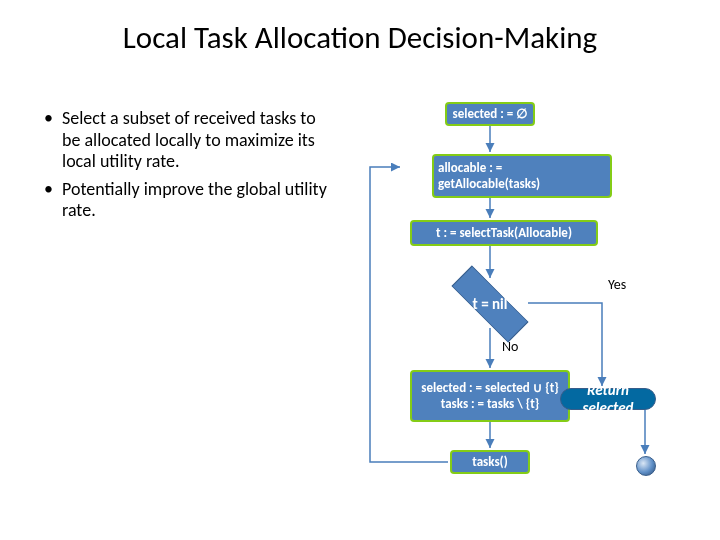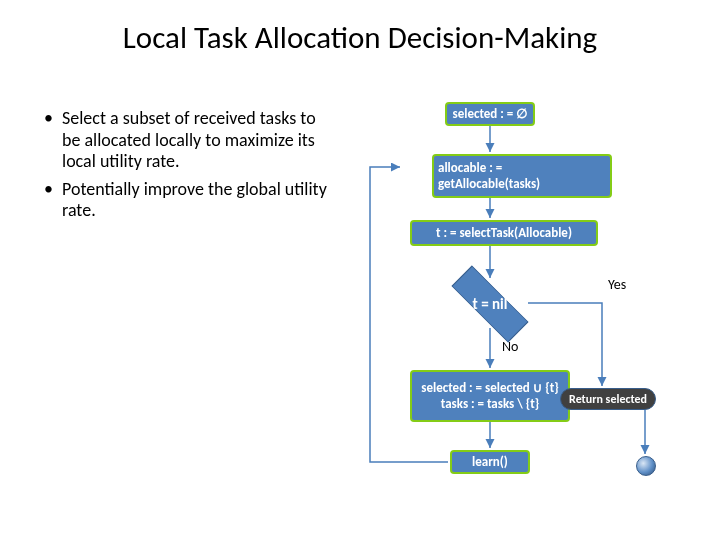--- a/index.html
+++ b/index.html
@@ -78,32 +78,33 @@
     top: 0; left: 0; right: 0; bottom: 0;
     display: flex;
     align-items: center;
     justify-content: center;
     color: #fff;
     font-size: 15px;
     font-weight: bold;
   }
   .term {
     position: absolute;
-    background: #404040;
+    background: #0369a1;
     color: #fff;
     border: 1px solid #385d8a;
     border-radius: 12px;
-    font-size: 12px;
+    font-size: 15px;
     font-weight: bold;
     text-align: center;
     display: flex;
     align-items: center;
     justify-content: center;
     padding: 2px 6px;
     box-sizing: border-box;
+    font-style: italic;
   }
   .edge-label {
     position: absolute;
     font-size: 14px;
     color: #000;
   }
   .sphere {
     position: absolute;
     width: 18px;
     height: 18px;
@@ -169,19 +170,19 @@
   </div>
 
   <div class="edge-label" style="left:258px; top:164px;margin-top:12px;">Yes</div>
   <div class="edge-label" style="left:152px; top:238px;">No</div>
 
   <div class="box" style="left:60px; top:270px; width:160px; height:52px; flex-direction:column;">
     <div>selected : = selected ∪ {t}</div>
     <div>tasks : = tasks \ {t}</div>
   </div>
 
-  <div class="box" style="left:100px; top:350px; width:80px; height:24px;">learn()</div>
+  <div class="box" style="left:100px; top:350px; width:80px; height:24px;">tasks()</div>
 
   <div class="term" style="left:210px; top:288px; width:96px; height:22px;">Return selected</div>
 
   <div class="sphere" style="left:286px; top:356px;"></div>
 
 </div>
 
 </body></html>

